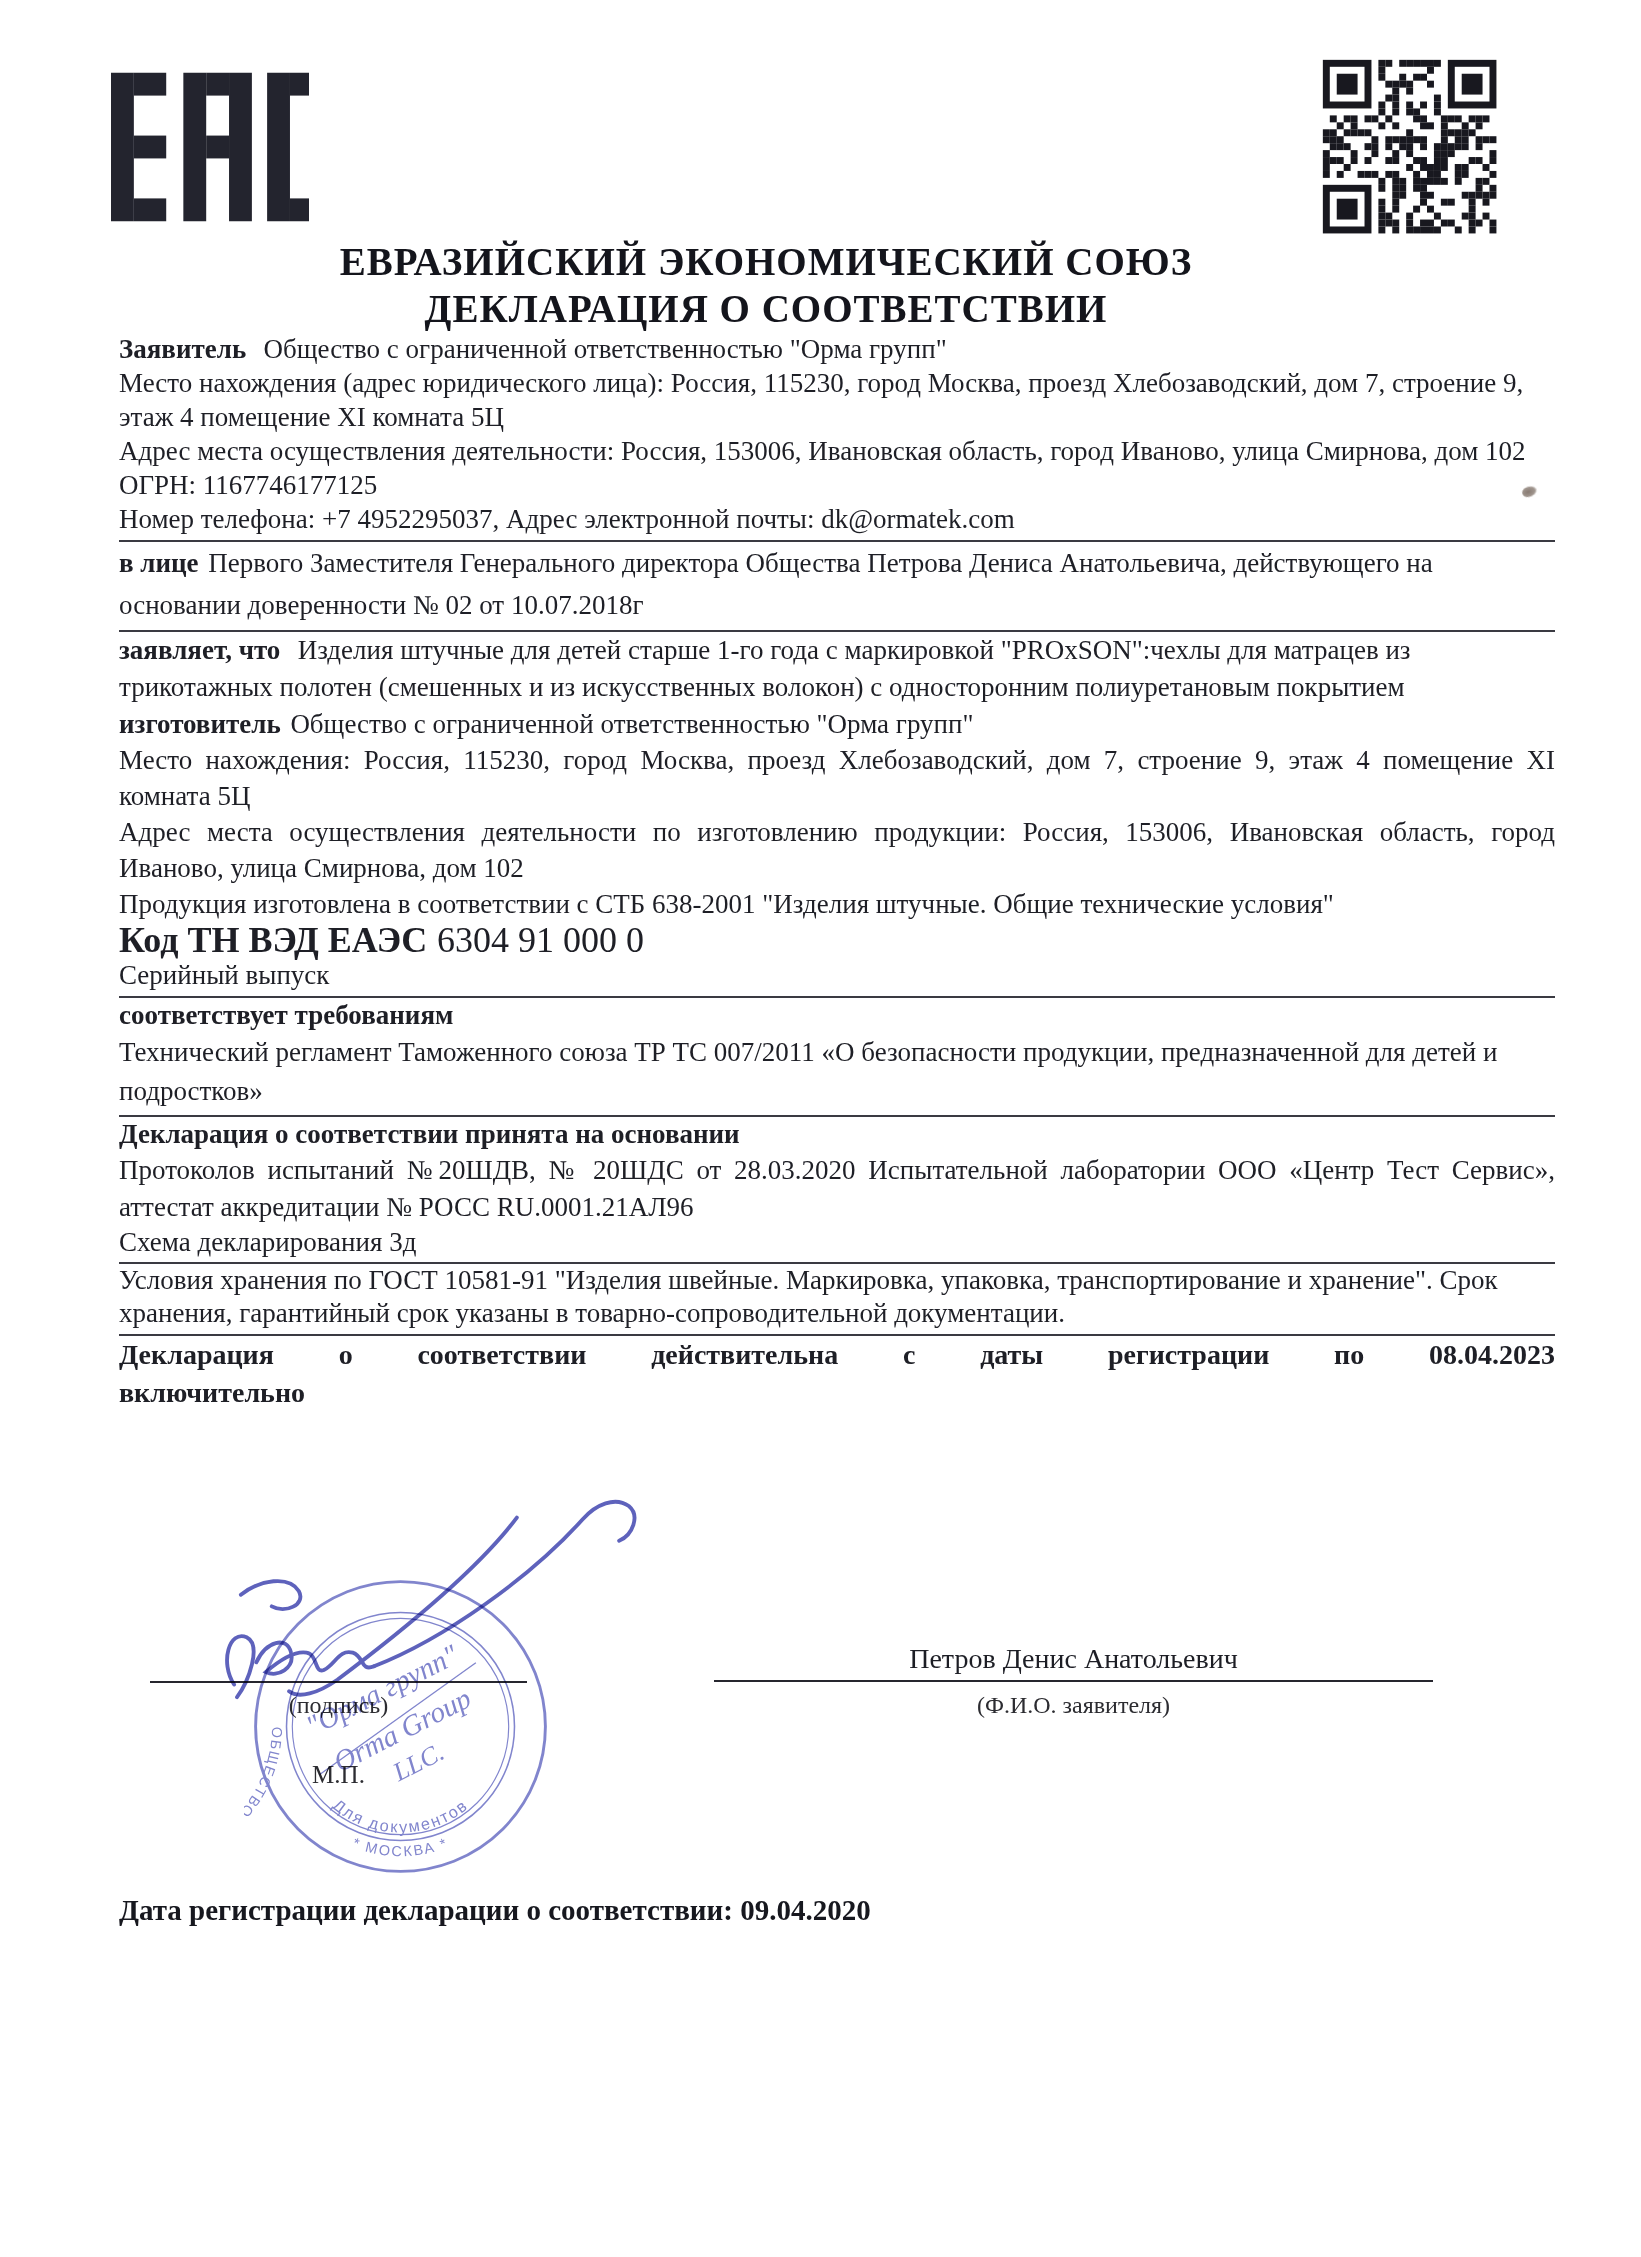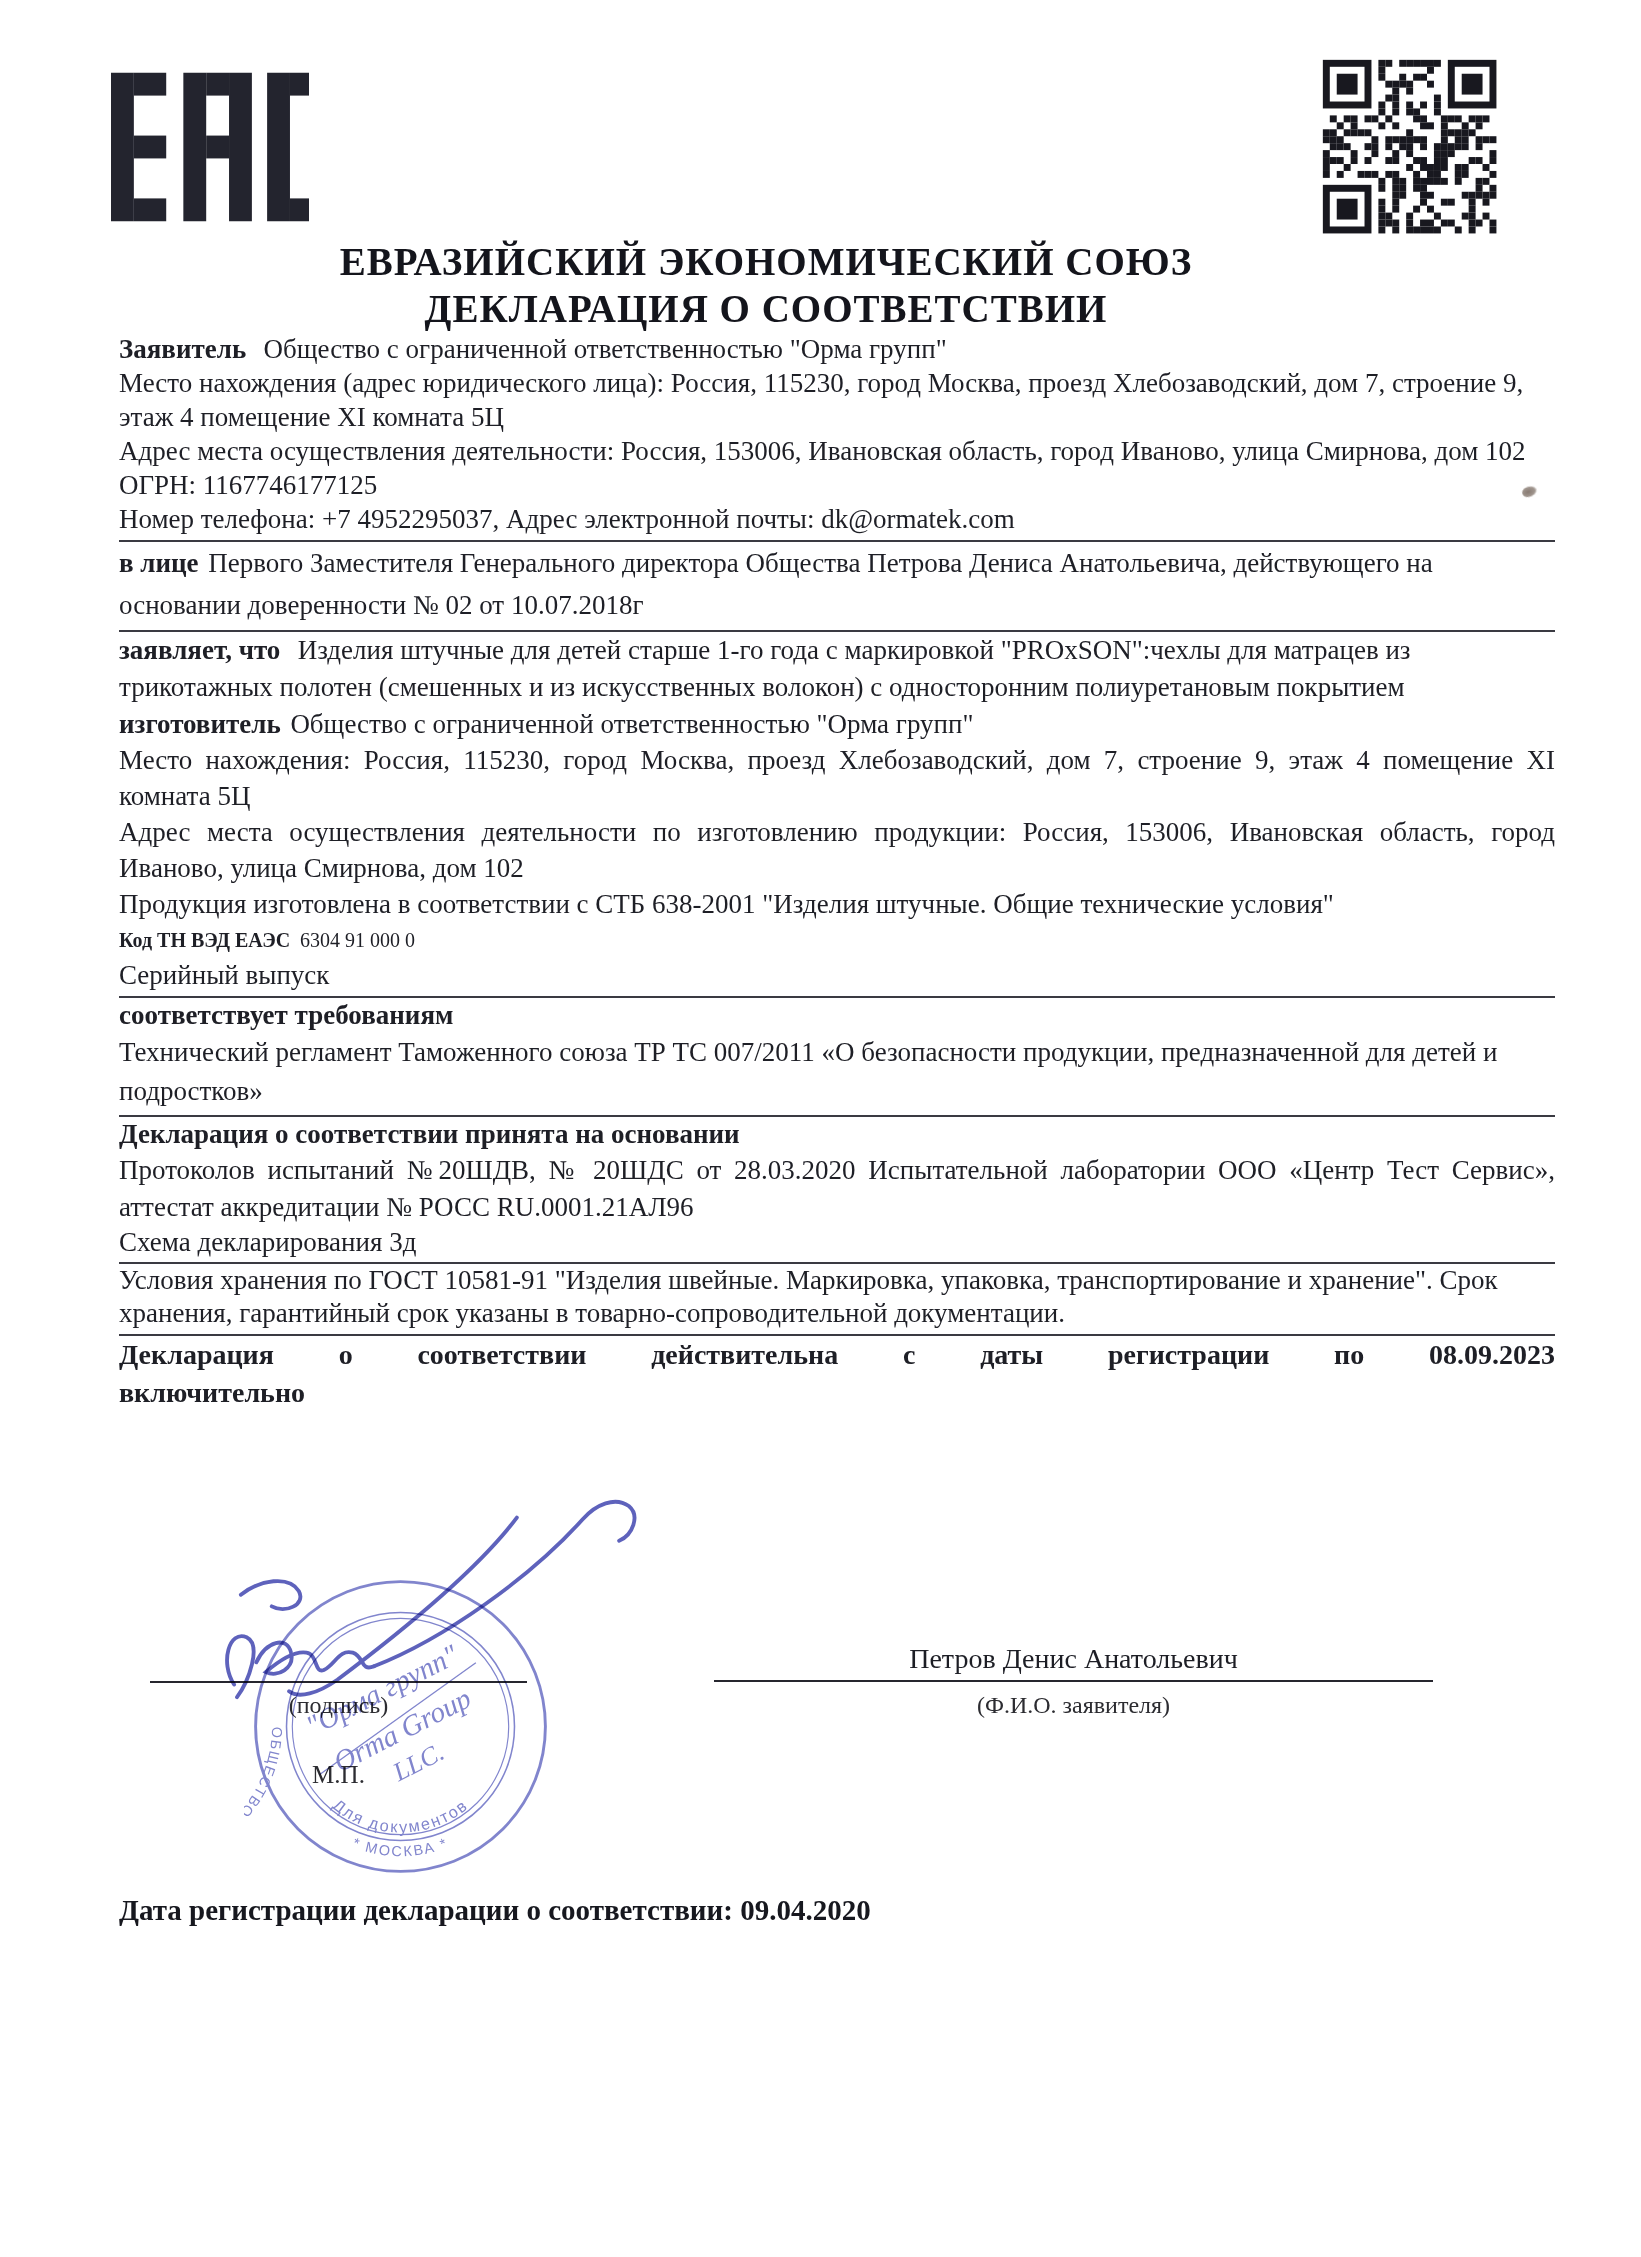--- a/index.html
+++ b/index.html
@@ -37,21 +37,21 @@
   .rule{
     border:none;height:0;
     border-top:2.9px solid #3a3a42;
     margin:3.9px 0 0 0;width:1436px;
   }
   .rule.thin{border-top-width:2.4px;}
   .p-rep{line-height:42px;margin-top:5.8px;}
   .p-declare{line-height:37px;margin-top:3.9px;}
   .p-just{line-height:36px;text-align:justify;}
   .mt2{margin-top:1.9px;} .mt4{margin-top:3.9px;} .mt6{margin-top:5.8px;}
-  .code-line{font-size:20px;line-height:37px;margin-top:3.9px;}
+  .code-line{font-size:36px;line-height:37px;margin-top:3.9px;}
   .serial{line-height:33px;}
   .h-bold{font-weight:bold;line-height:35px;}
   .reg-body{line-height:39px;}
   .proto{line-height:37px;text-align:justify;}
   .scheme{line-height:33px;}
   .storage{line-height:33px;}
   .validity-l1{
     font-weight:bold;font-size:28px;line-height:37px;margin-top:5.8px;
     text-align:justify;text-align-last:justify;
   }
@@ -379,21 +379,21 @@
     <hr class="rule">
 
     <p class="h-bold mt6">Декларация о соответствии принята на основании</p>
     <p class="proto mt4">Протоколов испытаний №20ШДВ, № 20ШДС от 28.03.2020 Испытательной лаборатории ООО «Центр Тест Сервис», аттестат аккредитации № РОСС RU.0001.21АЛ96</p>
     <p class="scheme">Схема декларирования 3д</p>
     <hr class="rule thin">
 
     <p class="storage mt2">Условия хранения по ГОСТ 10581-91 "Изделия швейные. Маркировка, упаковка, транспортирование и хранение". Срок хранения, гарантийный срок указаны в товарно-сопроводительной документации.</p>
     <hr class="rule thin">
 
-    <p class="validity-l1">Декларация о соответствии  действительна с даты регистрации по 08.09.2023</p>
+    <p class="validity-l1">Декларация о соответствии  действительна с даты регистрации по 08.04.2023</p>
     <p class="validity-l2">включительно</p>
   </div>
 
   <div class="abs sig-line sig-line-left"></div>
   <div class="abs caption sign-caption">(подпись)</div>
   <div class="abs caption mp">М.П.</div>
 
   <div class="abs declarant-name">Петров Денис Анатольевич</div>
   <div class="abs sig-line sig-line-right"></div>
   <div class="abs caption fio-caption">(Ф.И.О. заявителя)</div>

